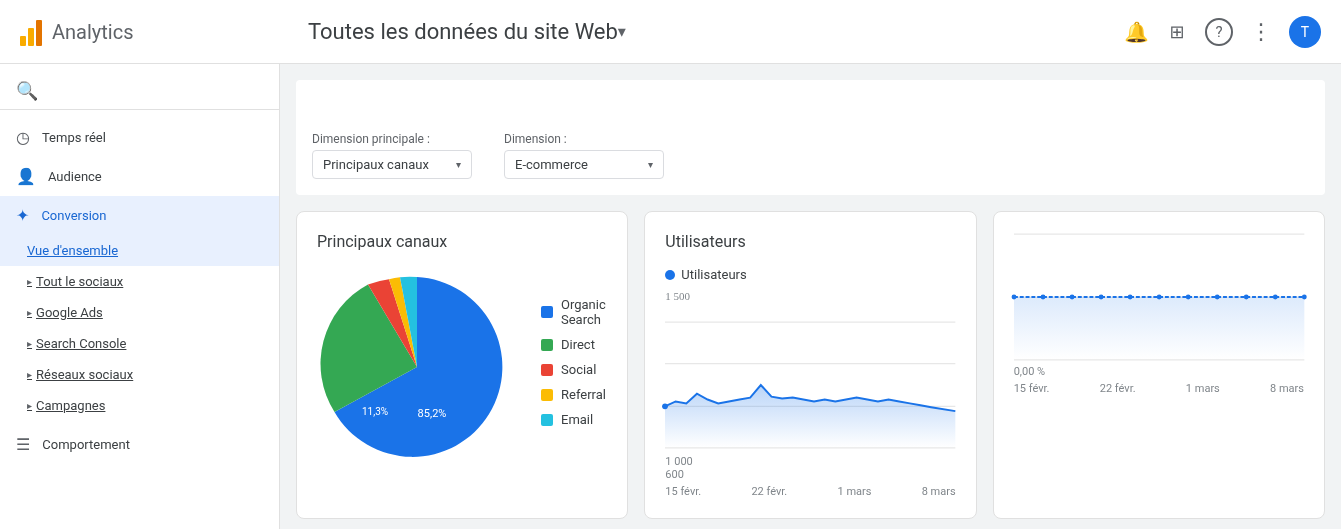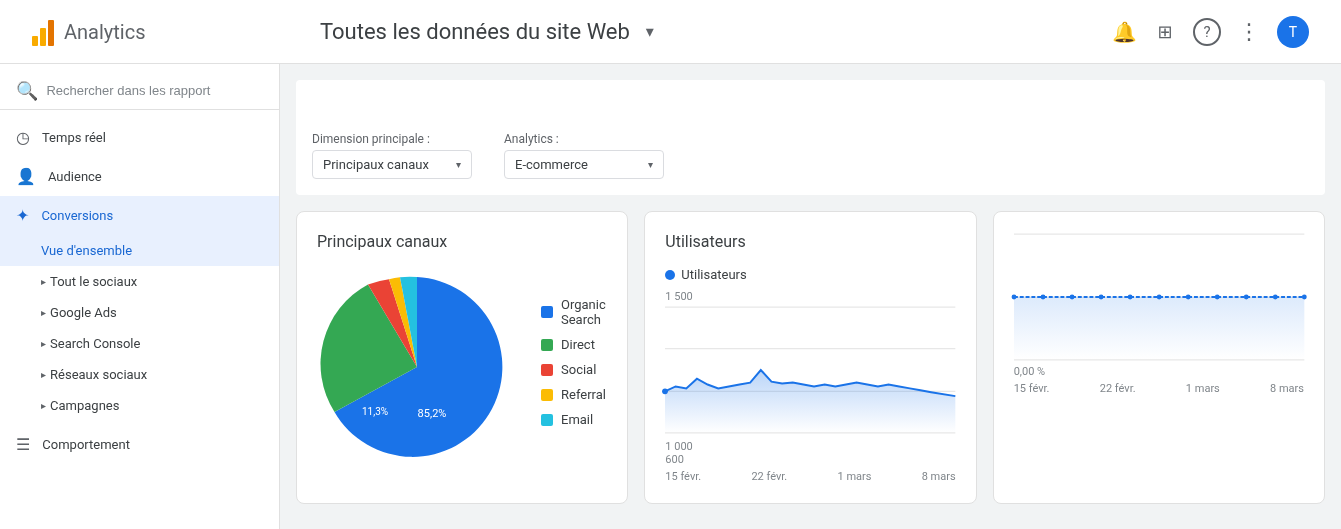--- a/index.html
+++ b/index.html
@@ -4,21 +4,21 @@
   <style>
     * { box-sizing: border-box; margin: 0; padding: 0; }
     body { font-family: 'Roboto', Arial, sans-serif; background: #f1f3f4; color: #3c4043; font-size: 13px; }
 
     
     .top-header {
       display: flex;
       align-items: center;
       background: #fff;
       height: 64px;
-      padding: 0 32px;
+      padding: 0 20px;
       border-bottom: 1px solid #e0e0e0;
       position: fixed;
       top: 0; left: 0; right: 0;
       z-index: 100;
     }
     .logo-area {
       display: flex;
       align-items: center;
       gap: 10px;
       min-width: 280px;
@@ -32,21 +32,21 @@
     .logo-bar { width: 6px; border-radius: 1px; }
     .logo-bar-1 { height: 10px; background: #f9ab00; }
     .logo-bar-2 { height: 18px; background: #f9ab00; }
     .logo-bar-3 { height: 26px; background: #e37400; }
     .logo-title { font-size: 20px; color: #5f6368; font-weight: 400; }
 
     .breadcrumb-area { flex: 1; padding-left: 8px; }
     .breadcrumb-top { font-size: 11px; color: #5f6368; }
     .breadcrumb-top a { color: #1a73e8; text-decoration: none; }
     .breadcrumb-top span { color: #5f6368; }
-    .main-title { font-size: 22px; color: #3c4043; font-weight: 400; display: flex; align-items: center; gap: 16px; }
+    .main-title { font-size: 22px; color: #3c4043; font-weight: 400; display: flex; align-items: center; gap: 0; }
     .dropdown-arrow { font-size: 16px; color: #5f6368; }
 
     .header-actions { display: flex; align-items: center; gap: 16px; }
     .header-icon { width: 24px; height: 24px; color: #5f6368; cursor: pointer; display: flex; align-items: center; justify-content: center; font-size: 20px; }
     .avatar { width: 32px; height: 32px; border-radius: 50%; background: #1a73e8; display: flex; align-items: center; justify-content: center; color: white; font-size: 14px; cursor: pointer; }
 
     
     .layout { display: flex; margin-top: 64px; }
 
     
@@ -79,24 +79,25 @@
       cursor: pointer;
       gap: 12px;
       color: #3c4043;
       font-size: 13px;
     }
     .nav-item.active { background: #e8f0fe; color: #1967d2; }
     .nav-item .nav-icon { color: #5f6368; font-size: 16px; }
     .nav-item.active .nav-icon { color: #1967d2; }
 
     .sub-item {
-      padding: 8px 16px 8px 41px;
+      padding: 8px 16px 8px 27px;
       cursor: pointer;
       font-size: 13px;
       color: #3c4043;
+      text-decoration: underline;
     }
     .sub-item.active { color: #1967d2; background: #e8f0fe; }
     .sub-item.with-arrow { display: flex; align-items: center; gap: 4px; }
     .sub-item .sub-arrow { font-size: 10px; color: #5f6368; }
 
     
     .main-content { flex: 1; padding: 16px; overflow: auto; }
 
     .filter-bar {
       background: #fff;
@@ -176,37 +177,36 @@
     <div class="header-icon" style="font-size:22px;">⋮</div>
     <div class="avatar">T</div>
   </div>
 </header>
 
 <div class="layout">
 
   <nav class="sidebar">
     <div class="search-bar">
       <span class="search-icon">🔍</span>
-      <input class="search-input" type="text" placeholder="Rechercher dans les rapport" style="">
     </div>
 
 
     <div class="nav-item">
       <span class="nav-icon">◷</span>
       <span>Temps réel</span>
     </div>
 
     <div class="nav-item">
       <span class="nav-icon">👤</span>
       <span>Audience</span>
     </div>
 
     <div class="nav-item active">
       <span class="nav-icon" style="color:#1967d2;">✦</span>
-      <span>Conversions</span>
+      <span>Conversion</span>
     </div>
 
     <div class="sub-item active">Vue d'ensemble</div>
     <div class="sub-item with-arrow">
       <span class="sub-arrow">▸</span>
       <span>Tout le sociaux</span>
     </div>
     <div class="sub-item with-arrow">
       <span class="sub-arrow">▸</span>
       <span>Google Ads</span>
@@ -234,21 +234,21 @@
 
     <div class="filter-bar">
       <div>
         <div class="filter-label">Dimension principale :</div>
         <div class="filter-select">
           <span>Principaux canaux</span>
           <span class="sel-arrow">▾</span>
         </div>
       </div>
       <div>
-        <div class="filter-label">Analytics :</div>
+        <div class="filter-label">Dimension :</div>
         <div class="filter-select">
           <span>E-commerce</span>
           <span class="sel-arrow">▾</span>
         </div>
       </div>
     </div>
 
     <div class="cards-row">
 
       <div class="card" style="flex:2;">
@@ -296,21 +296,21 @@
         </div>
       </div>
 
       <div class="card" style="flex:2;">
         <div class="card-title">Utilisateurs</div>
         <div class="metric-label">
           <div class="metric-dot" style="background:#1a73e8;"></div>
           <span>Utilisateurs</span>
         </div>
         <div style="position:relative;">
-          <div style="font-size:11px;color:#80868b;margin-bottom:2px;">1 500</div>
+          <div style="font-size:11px;color:#80868b;margin-bottom:18px;font-family:Liberation Serif, serif;">1 500</div>
           <svg width="100%" height="130" viewBox="0 0 300 130" style="overflow:visible;">
             <defs>
               <linearGradient id="usersGrad" x1="0" y1="0" x2="0" y2="1">
                 <stop offset="0%" stop-color="#1a73e8" stop-opacity="0.3"></stop>
                 <stop offset="100%" stop-color="#1a73e8" stop-opacity="0.0"></stop>
               </linearGradient>
             </defs>
 
             <line x1="0" y1="0" x2="300" y2="0" stroke="#e0e0e0" stroke-width="1"></line>
             <line x1="0" y1="43" x2="300" y2="43" stroke="#e0e0e0" stroke-width="1"></line>

